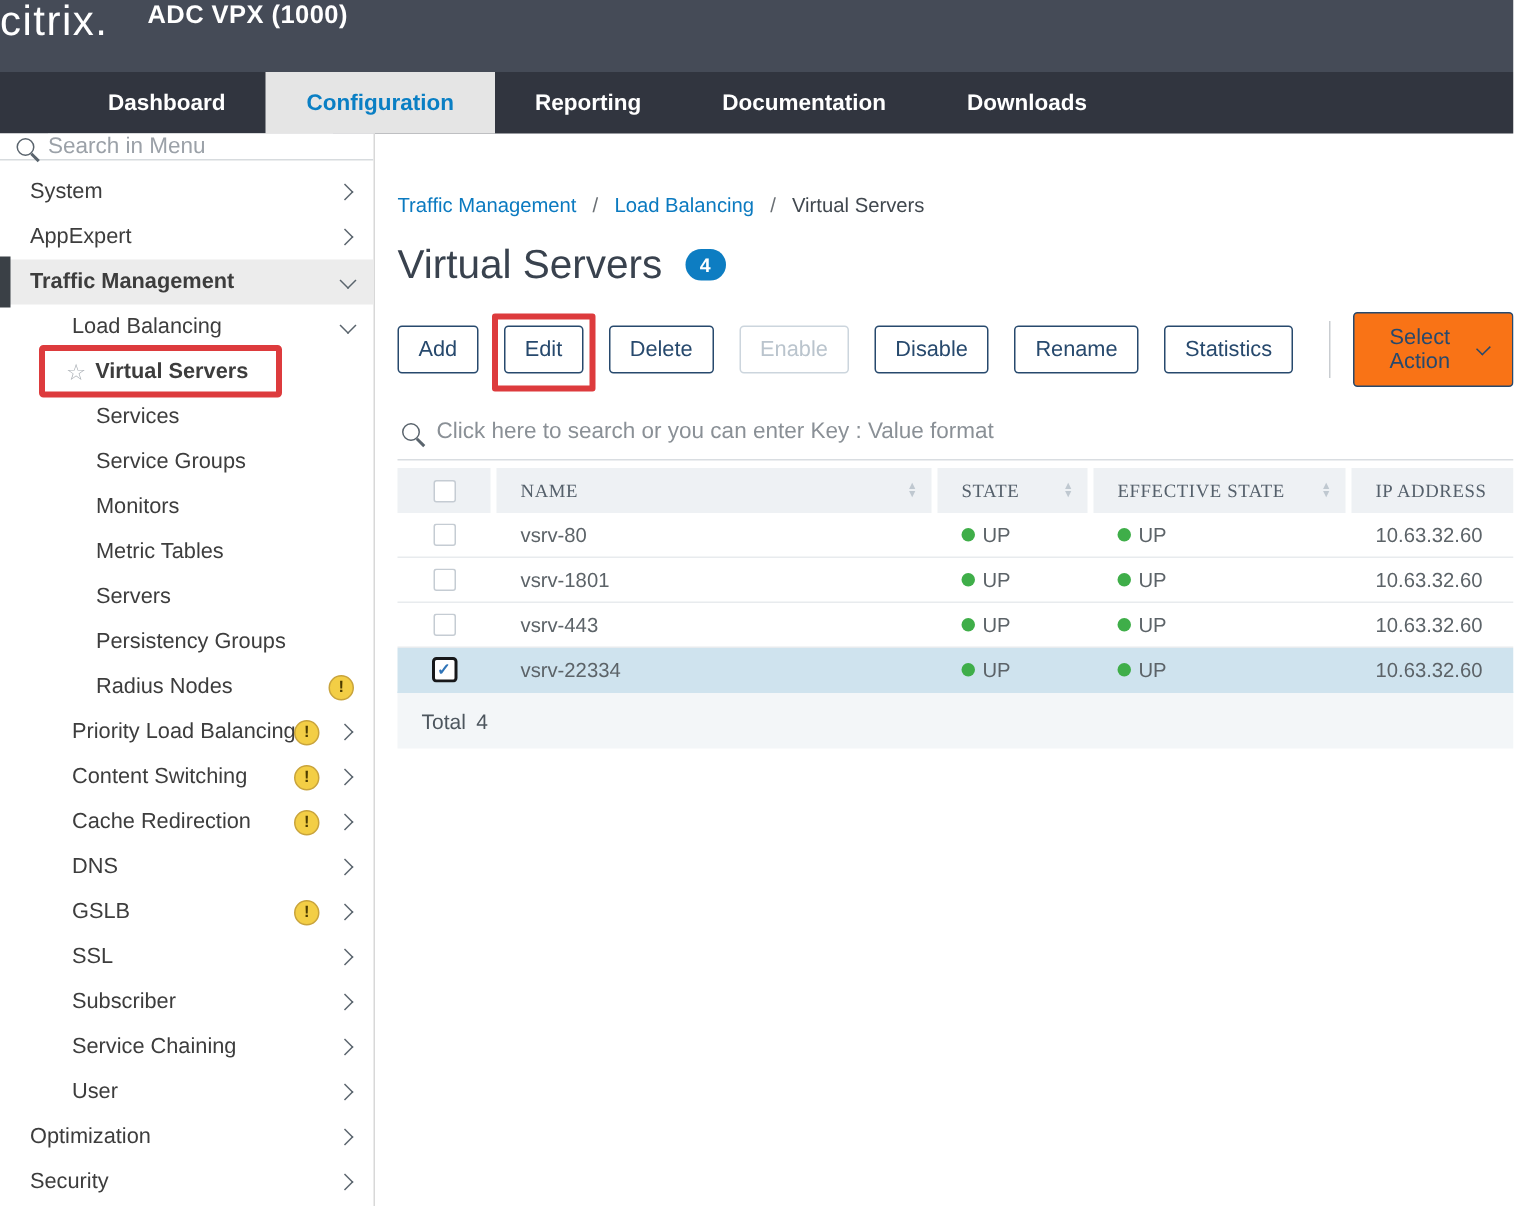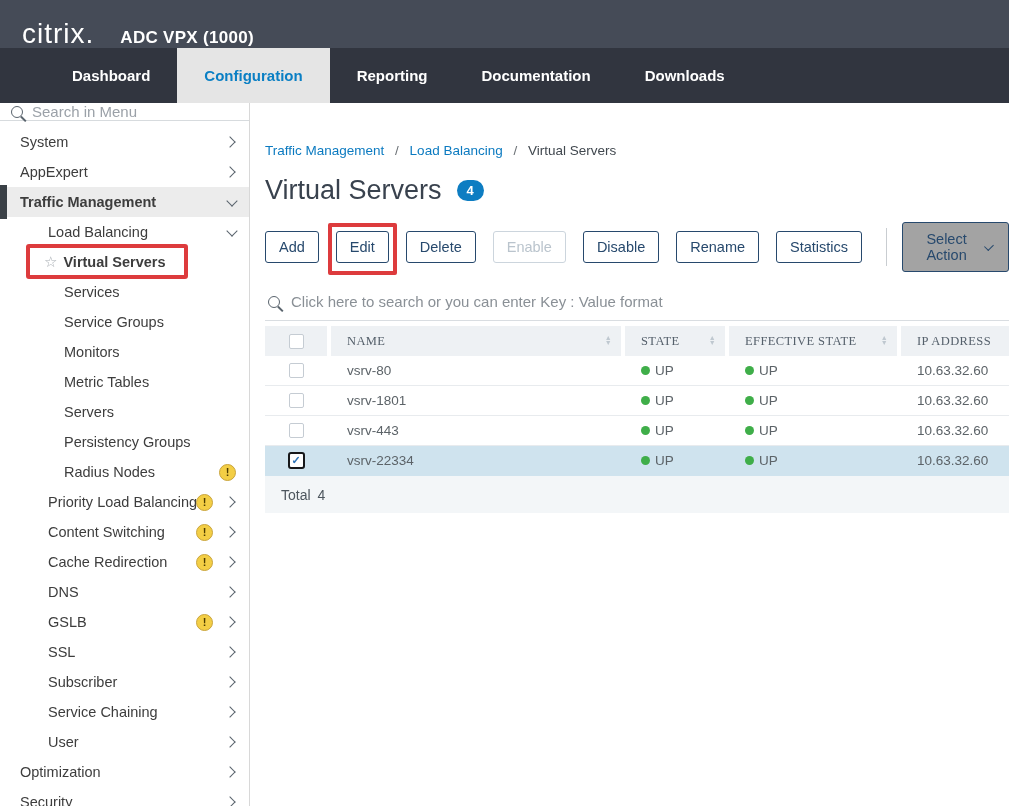--- a/index.html
+++ b/index.html
@@ -1,25 +1,25 @@
 <!DOCTYPE html>
 <html style="--header-bg: #454b57; --nav-bg: #31353f; --active-tab: #0a7fc4; --link: #0b7ac0; --badge: #0d7dc2; --navy: #27496d; --red: #dd3b3d; --green: #3fae49; --row-sel: #cfe3ee; --th-bg: #eef1f4; --side-sel: #ececec; --warning: #f3ce45;"><head>
 <meta charset="utf-8">
 <style>
   * { margin:0; padding:0; box-sizing:border-box; }
   html,body { width:1009px; height:806px; overflow:hidden; background:#fff;
     font-family:"Liberation Sans", sans-serif; }
 
   
-  .top-header { height:48px; background:var(--header-bg,#454b57); display:flex; align-items:flex-end; padding-left:22px; }
+  .top-header { height:48px; background:var(--header-bg,#454b57); display:flex; align-items:flex-start; }
   .logo { color:#fff; font-size:28px; font-weight:500; letter-spacing:1px; line-height:1; }
   .product-name { color:#fff; font-size:17px; font-weight:bold; margin-left:26px; letter-spacing:.3px; }
 
   
-  .nav-bar { height:55px; background:var(--nav-bg,#31353f); display:flex; padding-left:45px; }
+  .nav-bar { height:41px; background:var(--nav-bg,#31353f); display:flex; padding-left:45px; }
   .tab { display:flex; align-items:center; padding:0 27px; color:#fff; font-size:15px; font-weight:bold; cursor:pointer; }
   .tab.active { background:#e5e5e5; color:var(--active-tab,#0a7fc4); }
 
   
   .shell { display:flex; height:715px; }
 
   
   .sidebar { width:250px; flex:none; border-right:1px solid #d8d8d8; background:#fff; overflow:hidden; }
   .side-search { height:18px; border-bottom:1px solid #d7dbde; display:flex; align-items:center; gap:9px; padding-left:11px; }
   .side-search input { border:none; outline:none; font-size:15px; color:#333; width:190px; font-family:inherit; }
@@ -60,21 +60,21 @@
   .toolbar { margin-top:16px; display:flex; align-items:center; }
   .btn-wrap { position:relative; margin-right:17px; }
   .btn { border:1px solid var(--navy,#27496d); color:var(--navy,#27496d); background:#fff; font-family:inherit;
          font-size:14.5px; padding:7px 13px; border-radius:3px; cursor:pointer; white-space:nowrap; }
   .btn.disabled { border-color:#ccd5dd; color:#bac4cd; cursor:default; }
   .red-frame-btn { display:none; position:absolute; left:-8px; right:-8px; top:-8px; bottom:-12px;
          border:4px solid var(--red,#dd3b3d); border-radius:2px; pointer-events:none; z-index:3; }
   .btn-wrap.annotated .red-frame-btn { display:block; }
   .vdivider { width:1px; height:38px; background:#c9cdd1; margin:0 15px 0 7px; }
   .select-action { display:flex; align-items:center; gap:12px; border:1px solid var(--navy,#27496d);
-         color:var(--navy,#27496d); background:#a3a3a3; font-size:14.5px; padding:8px 16px; border-radius:3px; cursor:pointer; }
+         color:var(--navy,#27496d); background:#f97316; font-size:14.5px; padding:8px 16px; border-radius:3px; cursor:pointer; }
   .select-action .chev { border-color:var(--navy,#27496d); }
 
   .search-row { margin-top:15px; display:flex; align-items:center; gap:11px; padding:6px 0 10px 3px;
          border-bottom:1px solid #d9dde1; }
   .mag { width:12px; height:12px; border:1.6px solid #5a646d; border-radius:50%; position:relative; flex:none; }
   .mag::after { content:''; position:absolute; width:7px; height:1.6px; background:#5a646d;
          transform:rotate(45deg); right:-5px; bottom:-3px; }
   .search-row input { border:none; outline:none; font-size:15px; color:#333; width:620px; font-family:inherit; }
   .search-row input::placeholder { color:#8a9096; }
 

